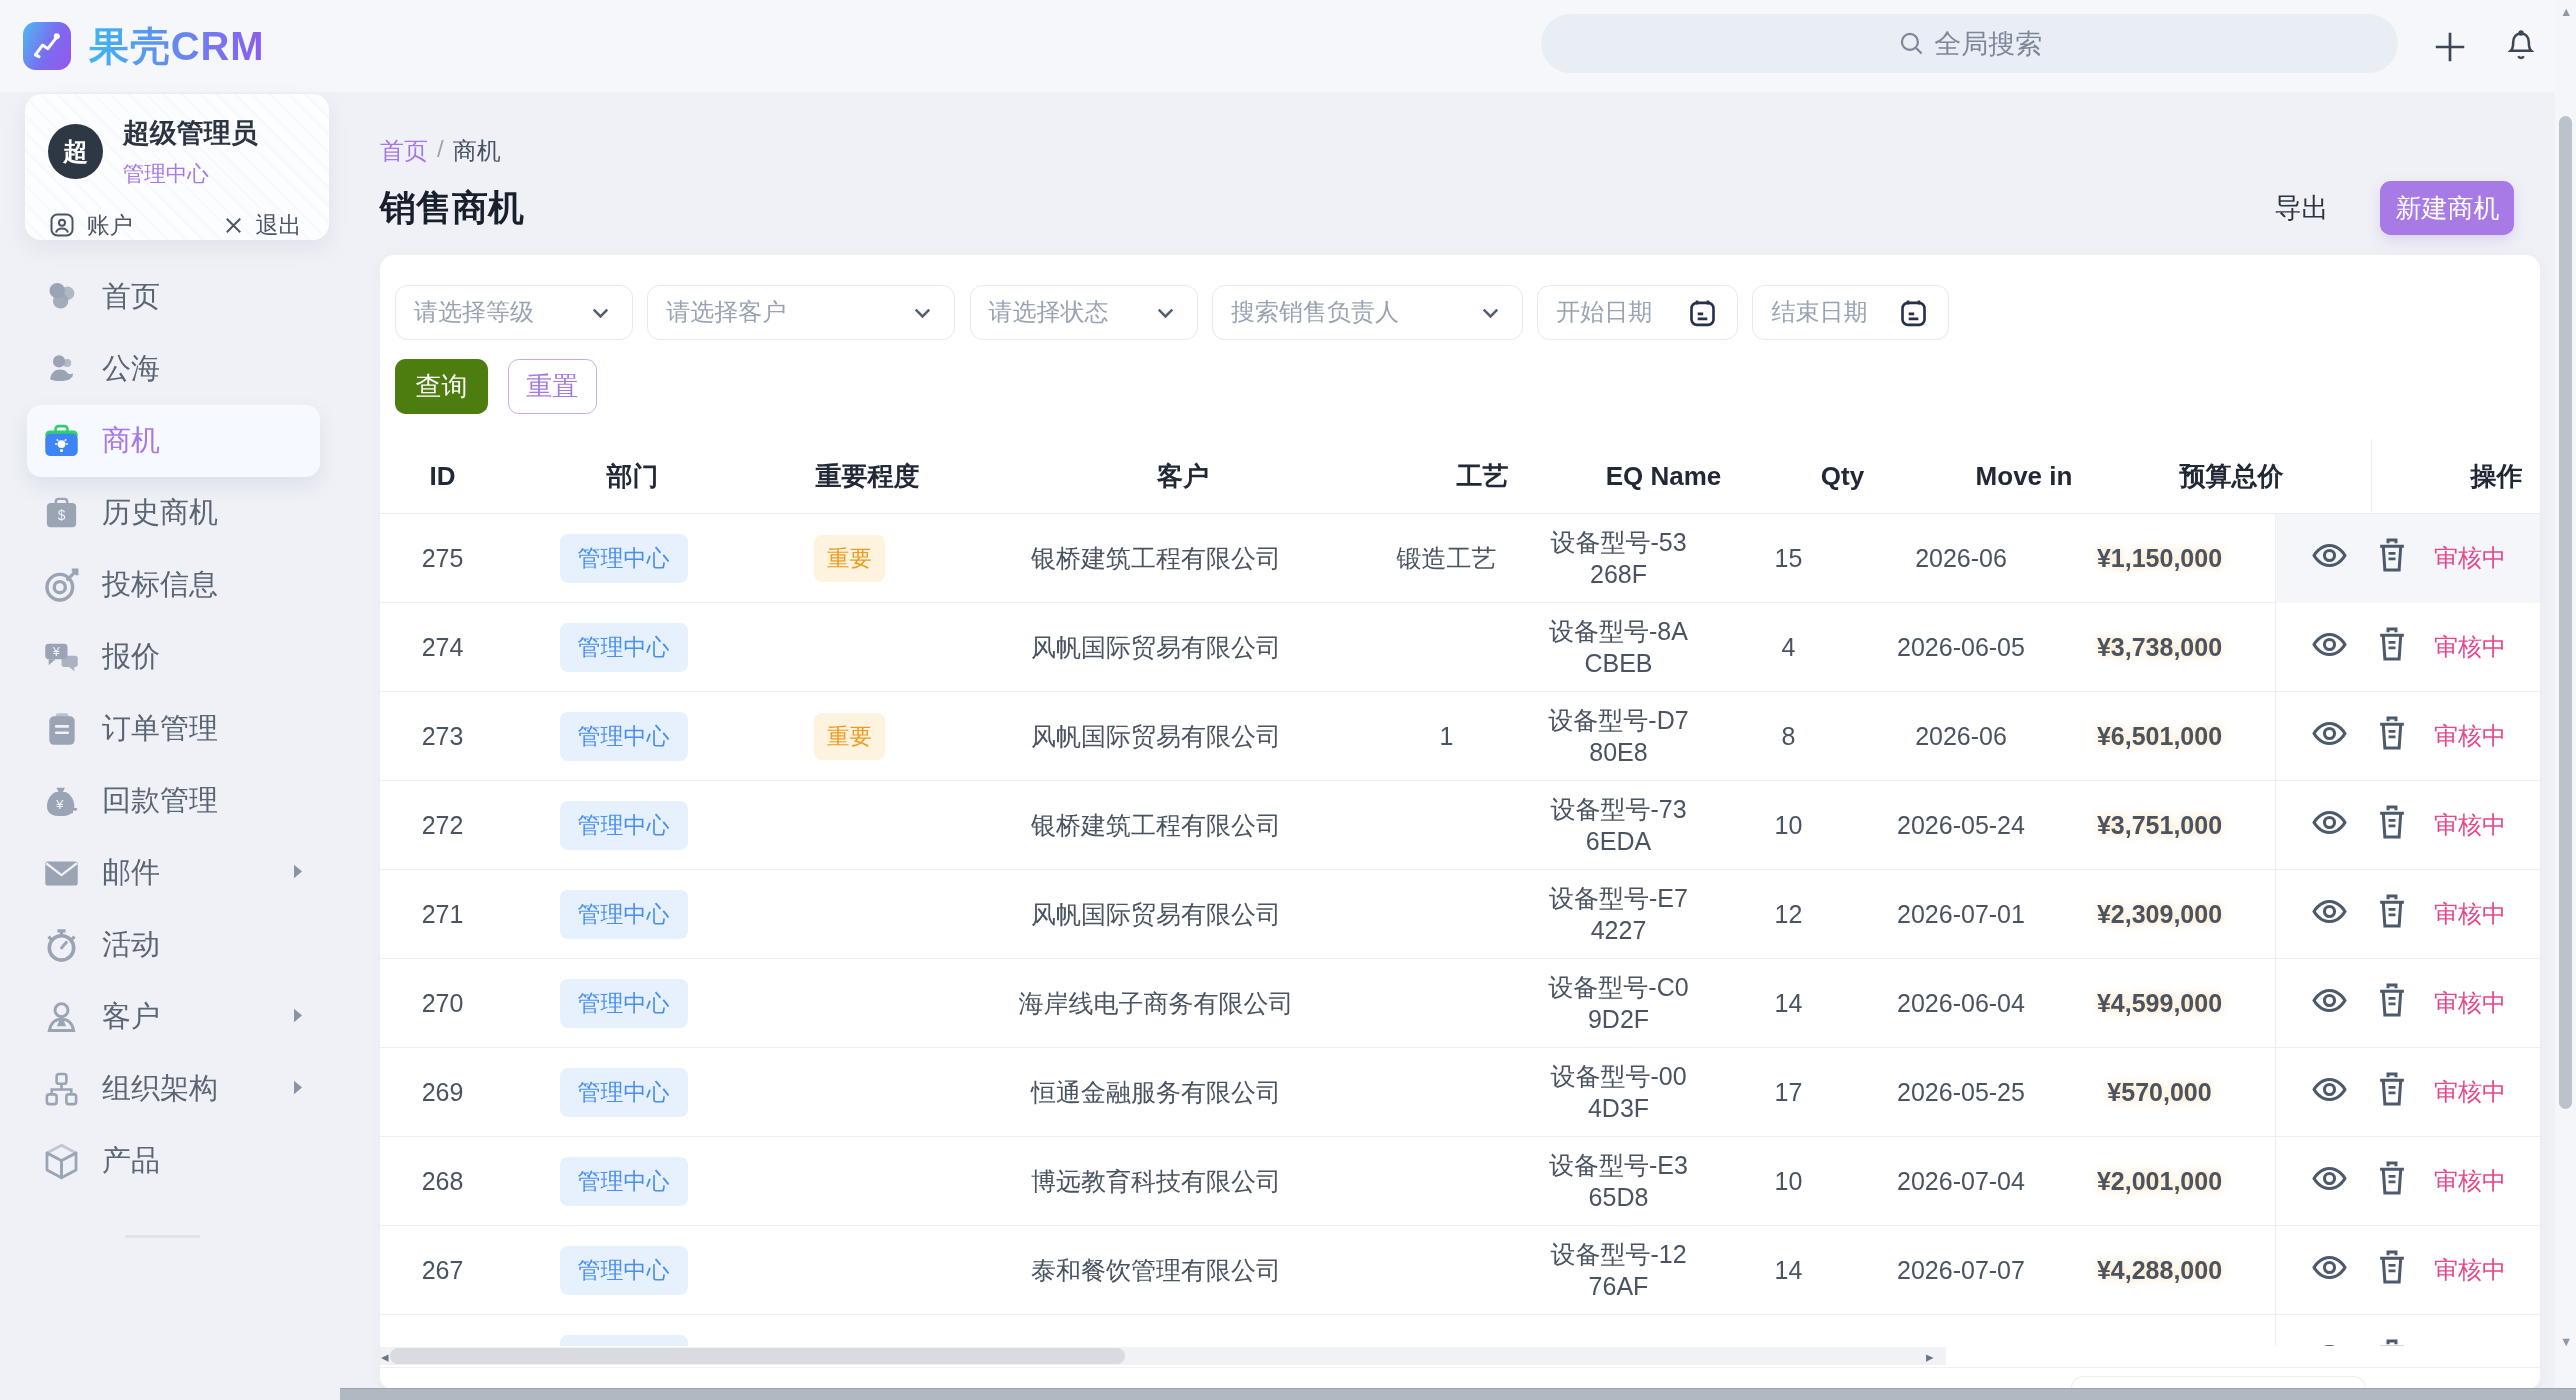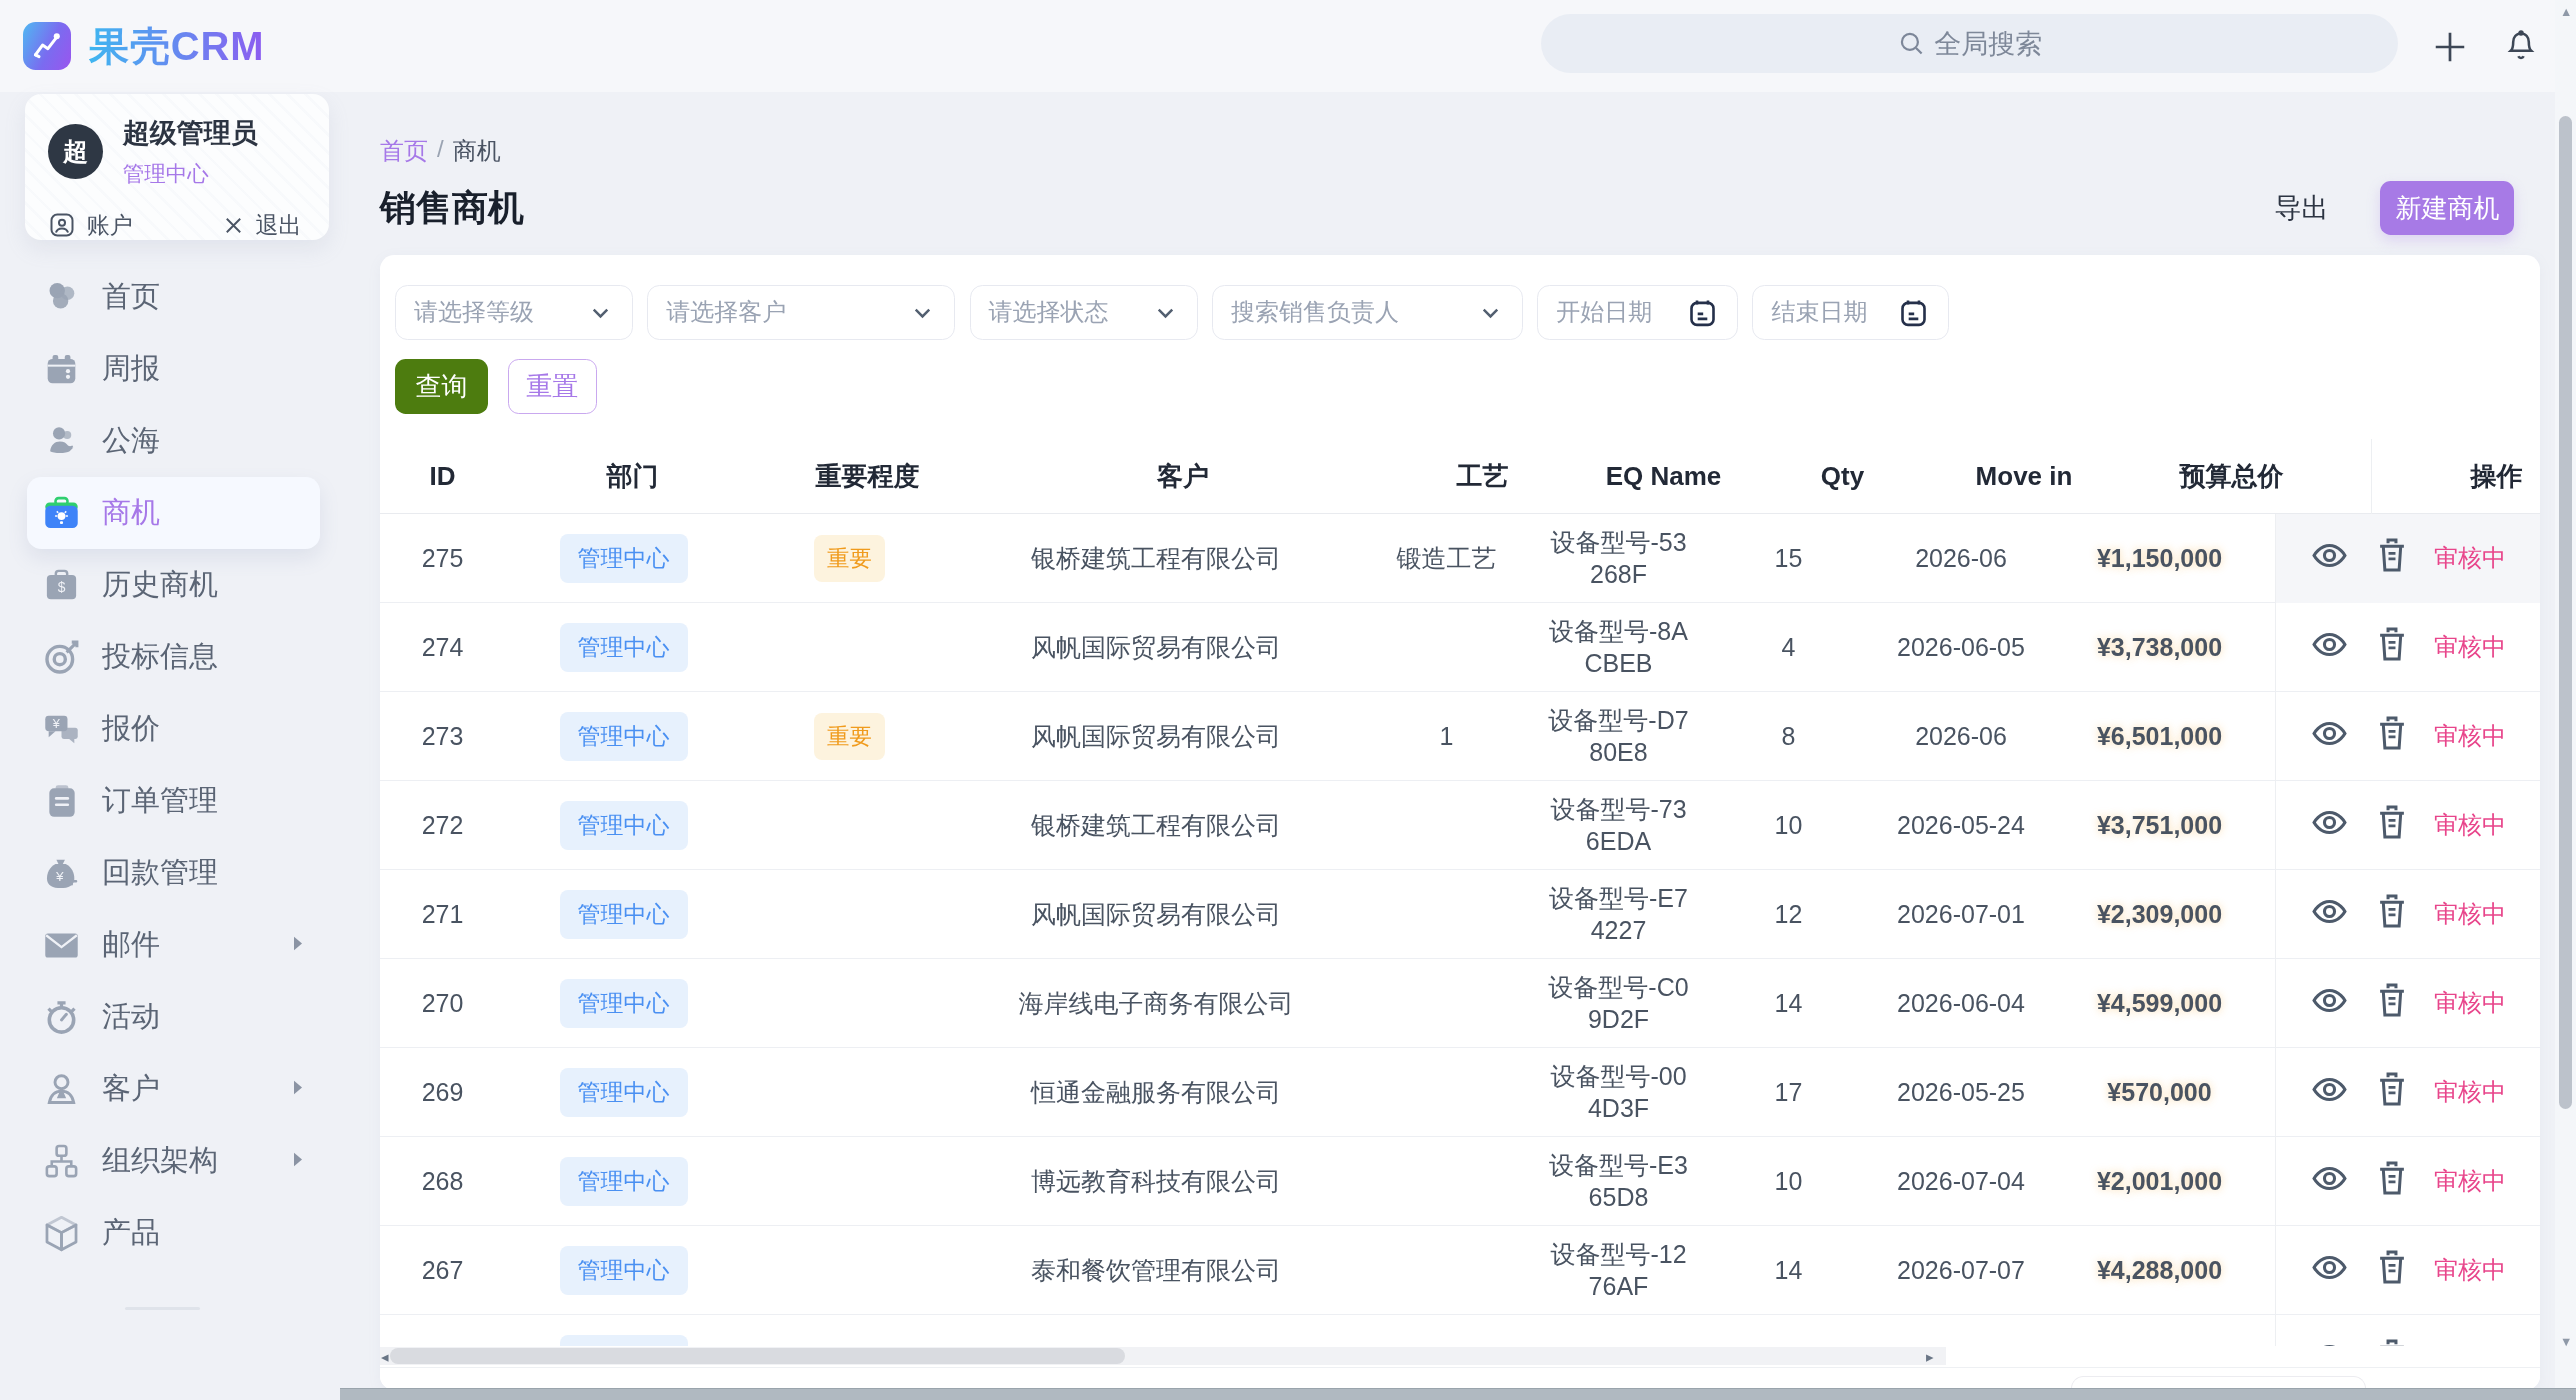--- a/index.html
+++ b/index.html
@@ -161,33 +161,20 @@
             <circle cx="19" cy="16" r="9" fill="#9aa4b4"></circle>
             <circle cx="31" cy="19" r="8" fill="#9aa4b4" opacity=".75"></circle>
             <circle cx="23" cy="28" r="9" fill="#9aa4b4" opacity=".9"></circle>
           </svg>
         </span>
         <span class="mi-label">首页</span>
       </div>
       <div class="menu-item">
         <span class="mi-icon">
           <svg width="39" height="39" viewBox="0 0 48 48">
-            <rect x="7" y="11" width="34" height="30" rx="6" fill="#9aa4b4"></rect>
-            <rect x="13" y="6" width="7" height="9" rx="2.5" fill="#9aa4b4"></rect>
-            <rect x="28" y="6" width="7" height="9" rx="2.5" fill="#9aa4b4"></rect>
-            <rect x="7" y="18" width="34" height="2.5" fill="#eff1f6"></rect>
-            <circle cx="32" cy="26" r="2.6" fill="#eff1f6"></circle>
-            <circle cx="32" cy="33" r="2.6" fill="#eff1f6"></circle>
-          </svg>
-        </span>
-        <span class="mi-label">周报</span>
-      </div>
-      <div class="menu-item">
-        <span class="mi-icon">
-          <svg width="39" height="39" viewBox="0 0 48 48">
             <circle cx="21" cy="14" r="7.5" fill="#9aa4b4"></circle>
             <circle cx="31" cy="16" r="5" fill="#9aa4b4" opacity=".7"></circle>
             <path d="M10 36c1-8 6-12 12-12 5 0 8 2 10 5l6 3-4 4c-4 3-20 3-24 0z" fill="#9aa4b4"></path>
             <path d="M26 30q6 3 12 0" stroke="#9aa4b4" stroke-width="2.4" fill="none"></path>
           </svg>
         </span>
         <span class="mi-label">公海</span>
       </div>
       <div class="menu-item selected">
         <span class="mi-icon">

